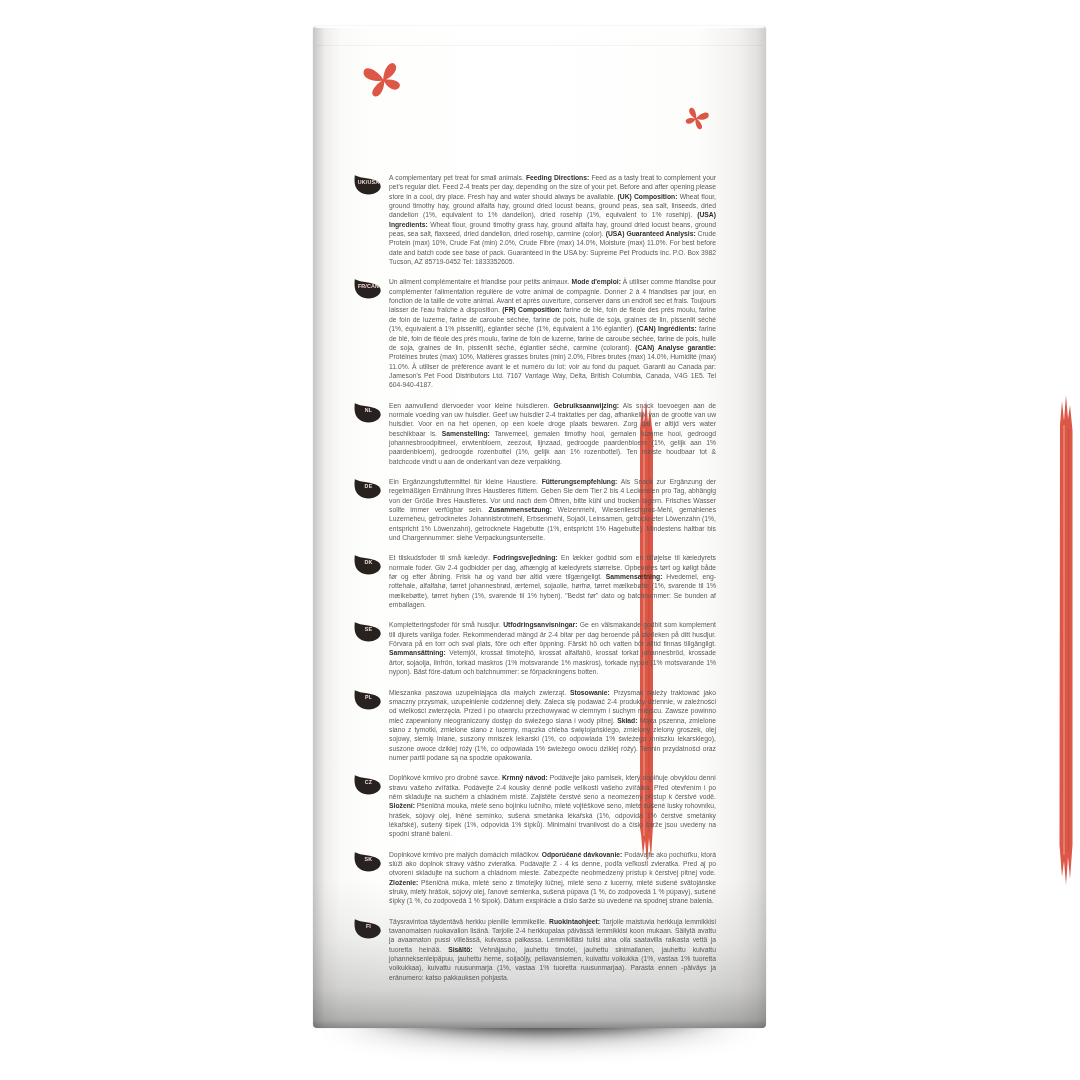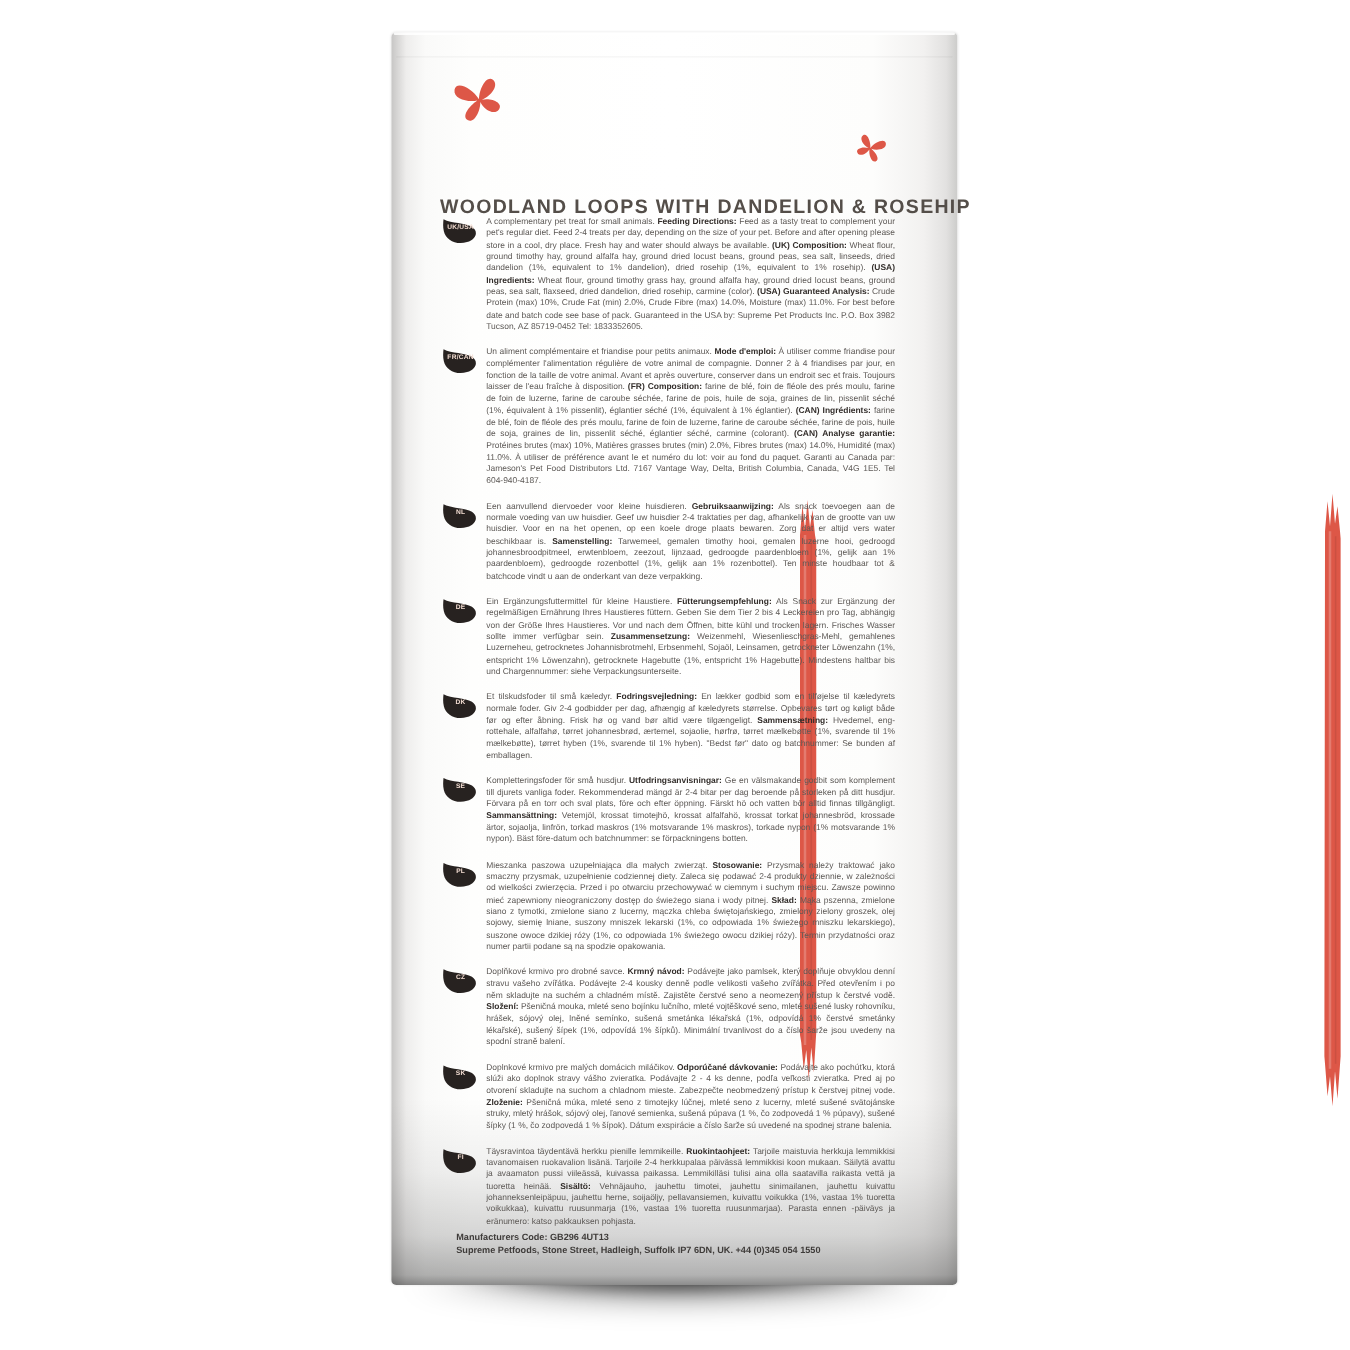--- a/index.html
+++ b/index.html
@@ -112,21 +112,20 @@
     <svg viewBox="0 0 60 60">
       <path d="M30 32 C24 18 8 8 5 18 C2 28 18 34 28 33 C18 38 8 48 15 53 C22 57 30 44 31 35 C34 44 44 52 50 46 C56 40 44 32 33 33 C44 30 54 20 48 13 C42 7 32 20 30 32 Z"></path>
     </svg>
   </div>
   <div class="butterfly butterfly-small">
     <svg viewBox="0 0 60 60">
       <path d="M30 32 C24 18 8 8 5 18 C2 28 18 34 28 33 C18 38 8 48 15 53 C22 57 30 44 31 35 C34 44 44 52 50 46 C56 40 44 32 33 33 C44 30 54 20 48 13 C42 7 32 20 30 32 Z"></path>
     </svg>
   </div>
 
-  <h1 class="title">WOODLAND LOOPS WITH DANDELION &amp; ROSEHIP</h1>
 
   <div class="sections">
   <div class="section">
     <div class="badge">
       <svg viewBox="0 0 34 24">
         <path d="M2.5 1.5 C10 5.5 22 4.5 28.5 8.5 C34.5 12.5 33 19.5 24 22.5 C14 25.5 4.5 20.5 2.8 12.5 C1.7 7.8 2.3 4 2.5 1.5 Z"></path>
       </svg>
       <span class="badge-label">UK/USA</span>
     </div>
     <p class="para"><span>A complementary pet treat for small animals. </span><b>Feeding Directions:</b><span> Feed as a tasty treat to complement your pet's regular diet. Feed 2-4 treats per day, depending on the size of your pet. Before and after opening please store in a cool, dry place. Fresh hay and water should always be available. </span><b>(UK) Composition:</b><span> Wheat flour, ground timothy hay, ground alfalfa hay, ground dried locust beans, ground peas, sea salt, linseeds, dried dandelion (1%, equivalent to 1% dandelion), dried rosehip (1%, equivalent to 1% rosehip). </span><b>(USA) Ingredients:</b><span> Wheat flour, ground timothy grass hay, ground alfalfa hay, ground dried locust beans, ground peas, sea salt, flaxseed, dried dandelion, dried rosehip, carmine (color). </span><b>(USA) Guaranteed Analysis:</b><span> Crude Protein (max) 10%, Crude Fat (min) 2.0%, Crude Fibre (max) 14.0%, Moisture (max) 11.0%. For best before date and batch code see base of pack. Guaranteed in the USA by: Supreme Pet Products Inc. P.O. Box 3982 Tucson, AZ 85719-0452 Tel: 1833352605.</span></p>
@@ -216,18 +215,14 @@
     <div class="badge">
       <svg viewBox="0 0 34 24">
         <path d="M2.5 1.5 C10 5.5 22 4.5 28.5 8.5 C34.5 12.5 33 19.5 24 22.5 C14 25.5 4.5 20.5 2.8 12.5 C1.7 7.8 2.3 4 2.5 1.5 Z"></path>
       </svg>
       <span class="badge-label">FI</span>
     </div>
     <p class="para"><span>Täysravintoa täydentävä herkku pienille lemmikeille. </span><b>Ruokintaohjeet:</b><span> Tarjoile maistuvia herkkuja lemmikkisi tavanomaisen ruokavalion lisänä. Tarjoile 2-4 herkkupalaa päivässä lemmikkisi koon mukaan. Säilytä avattu ja avaamaton pussi viileässä, kuivassa paikassa. Lemmikilläsi tulisi aina olla saatavilla raikasta vettä ja tuoretta heinää. </span><b>Sisältö:</b><span> Vehnäjauho, jauhettu timotei, jauhettu sinimailanen, jauhettu kuivattu johanneksenleipäpuu, jauhettu herne, soijaöljy, pellavansiemen, kuivattu voikukka (1%, vastaa 1% tuoretta voikukkaa), kuivattu ruusunmarja (1%, vastaa 1% tuoretta ruusunmarjaa). Parasta ennen -päiväys ja eränumero: katso pakkauksen pohjasta.</span></p>
   </div>
 </div>
 
-  <div class="footer">
-    <div>Manufacturers Code: GB296 4UT13</div>
-    <div>Supreme Petfoods, Stone Street, Hadleigh, Suffolk IP7 6DN, UK. +44 (0)345 054 1550</div>
-  </div>
 
 </div>
 
 </body></html>

